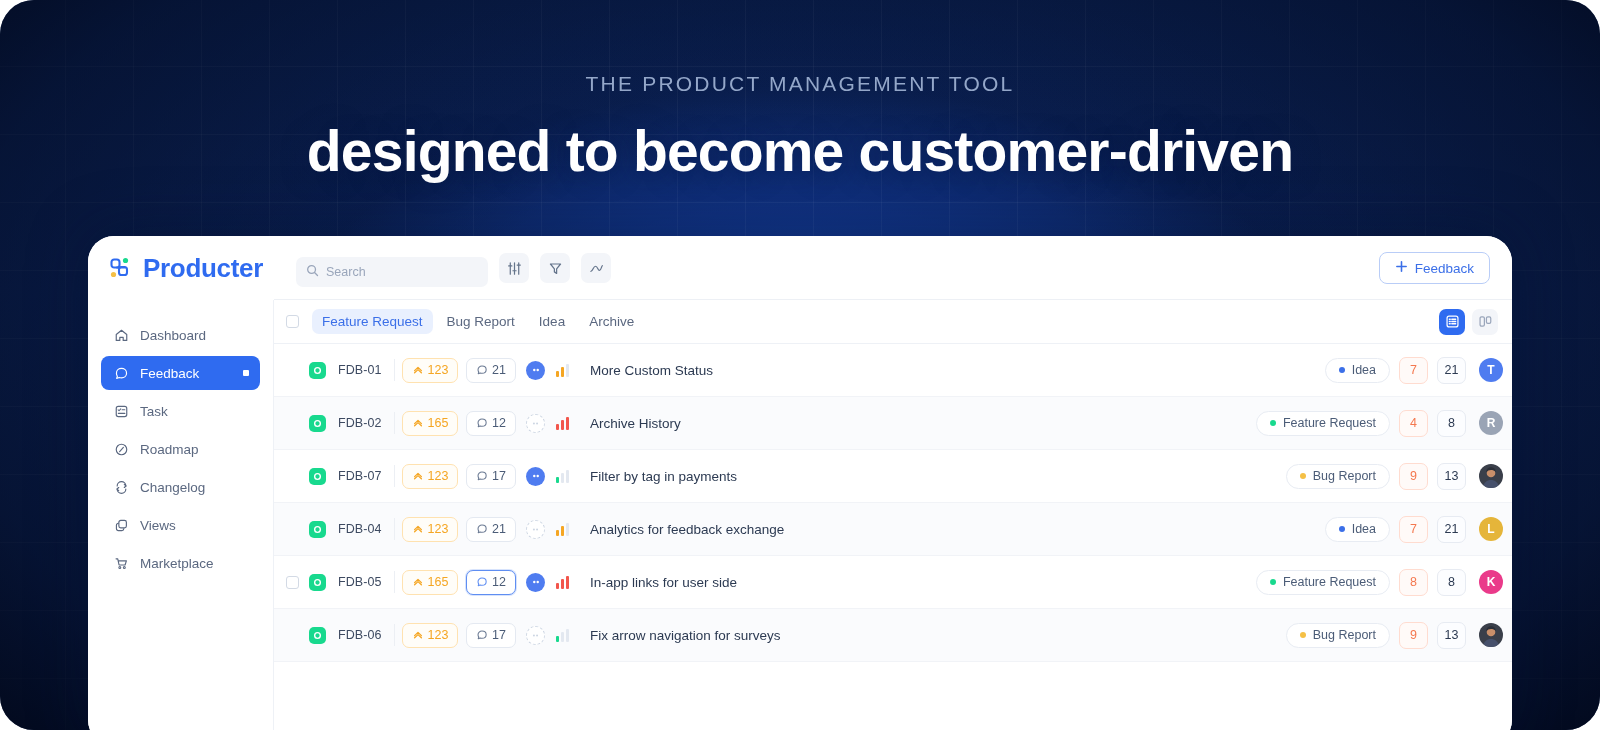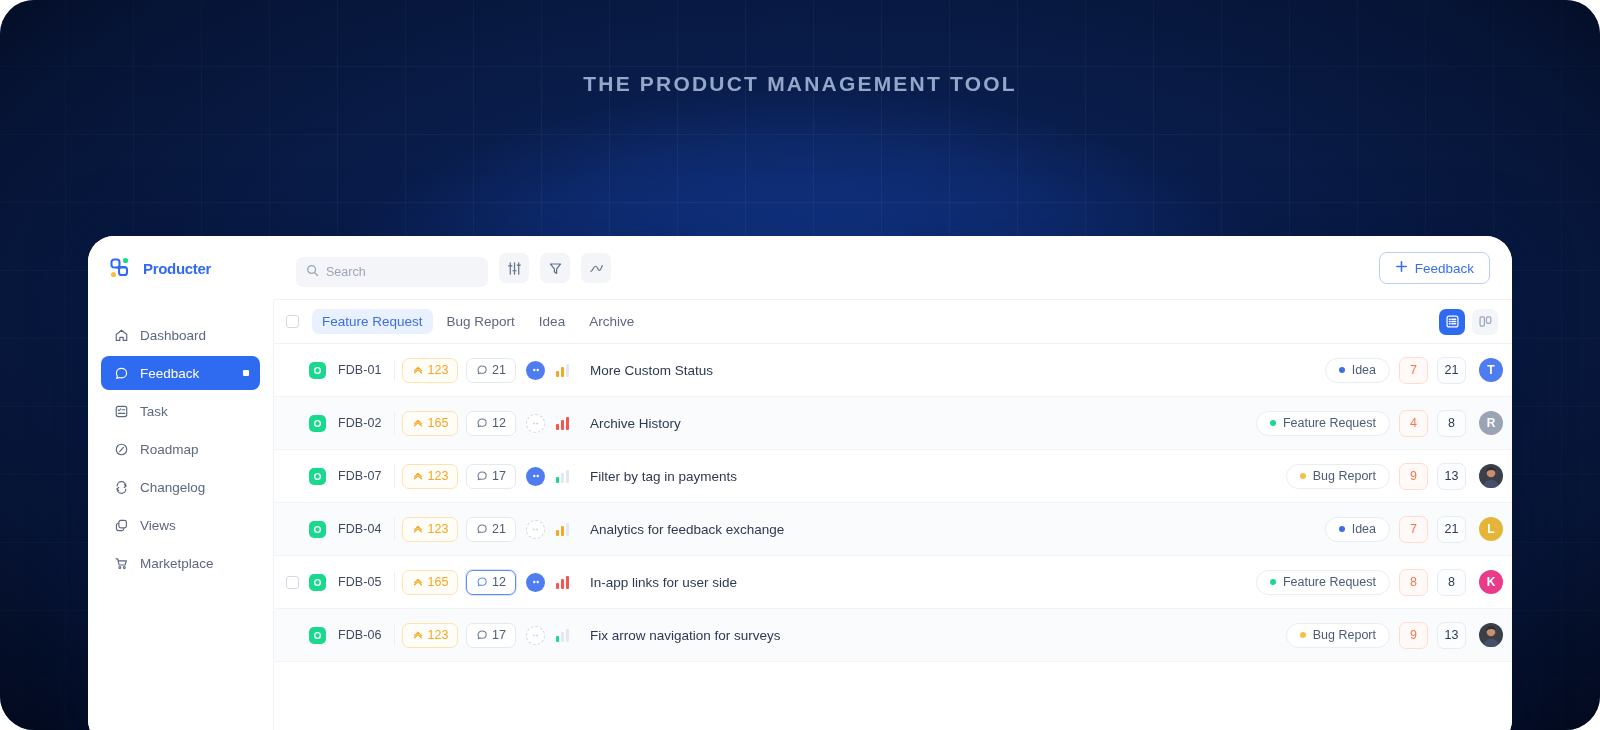--- a/index.html
+++ b/index.html
@@ -37,21 +37,21 @@
     pointer-events: none;
   }
 
   .eyebrow {
     position: absolute;
     top: 72px; left: 0; right: 0;
     text-align: center;
     font-size: 21px;
     letter-spacing: 2.2px;
     color: #94a7c9;
-    font-weight: 700;
+    font-weight: 400;
   }
   .headline {
     position: absolute;
     top: 118px; left: 0; right: 0;
     text-align: center;
     font-size: 57px;
     font-weight: 700;
     color: #ffffff;
     letter-spacing: -0.8px;
     text-shadow: 0 2px 26px rgba(8,24,70,0.55);
@@ -86,21 +86,21 @@
     content: "";
     position: absolute;
     left: 186px; right: 0; bottom: 0;
     height: 1px;
     background: #edf0f5;
   }
 
   .brand { display: flex; align-items: center; gap: 9px; width: 166px; flex: 0 0 166px; }
   .brand-logo { width: 26px; height: 26px; position: relative; }
   .brand-name {
-    font-size: 15px; font-weight: 700; color: #2f6bf0; letter-spacing: -0.3px;
+    font-size: 26px; font-weight: 700; color: #2f6bf0; letter-spacing: -0.3px;
   }
 
   .topbar-tools { display: flex; align-items: center; gap: 11px; padding-left: 22px; }
 
   .search-box {
     width: 192px; height: 30px;
     background: #f3f5f9;
     border-radius: 7px;
     display: flex; align-items: center; gap: 7px;
     padding: 0 10px;
@@ -290,20 +290,21 @@
   .row-pad { width: 18px; flex: 0 0 18px; }
 </style>
 </head>
 <body>
 
 <div id="hero">
   <div id="hero-grid"></div>
   <div id="hero-vignette"></div>
 
   <div class="eyebrow">THE PRODUCT MANAGEMENT TOOL</div>
+  <div class="headline">designed to become customer-driven</div>
 
   <div id="app-window">
 
     <div class="topbar">
       <div class="brand">
         <div class="brand-logo">
           <svg width="26" height="26" viewBox="0 0 26 26">
             <rect x="3.5" y="4.5" width="8" height="8" rx="2.6" fill="none" stroke="#2f6bf0" stroke-width="2.1"></rect>
             <rect x="11" y="12" width="8" height="8" rx="2.6" fill="none" stroke="#2f6bf0" stroke-width="2.1"></rect>
             <line x1="9" y1="12.5" x2="16.5" y2="12.5" stroke="#2f6bf0" stroke-width="2.1" stroke-linecap="round"></line>

